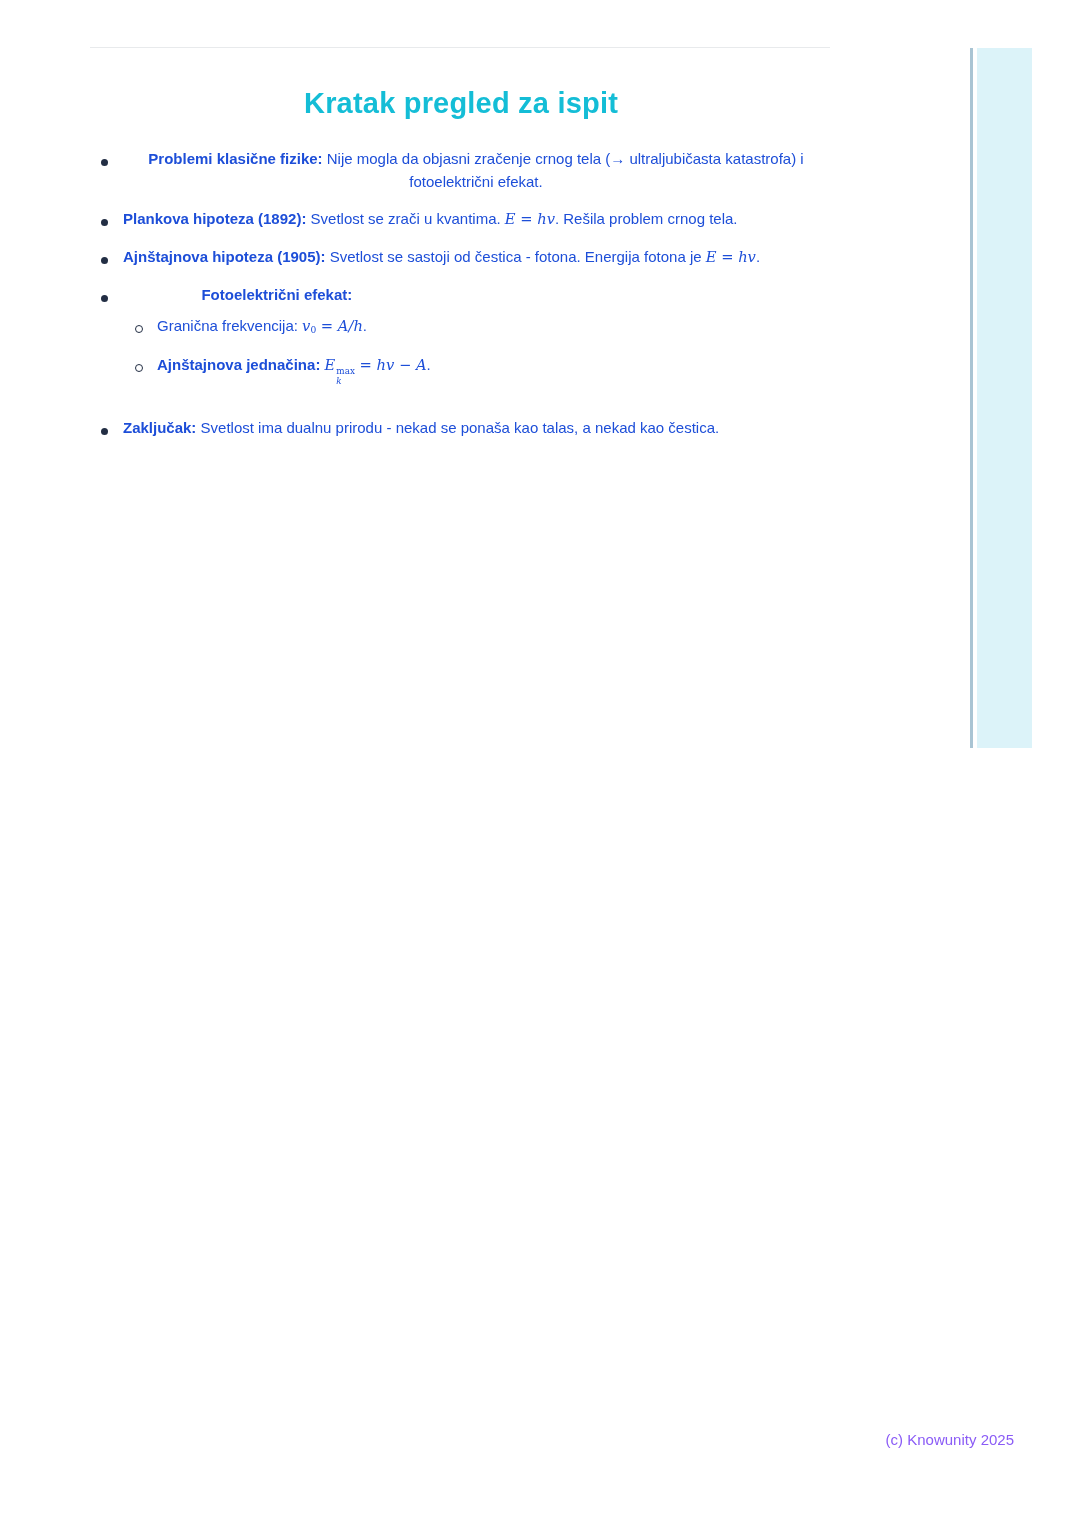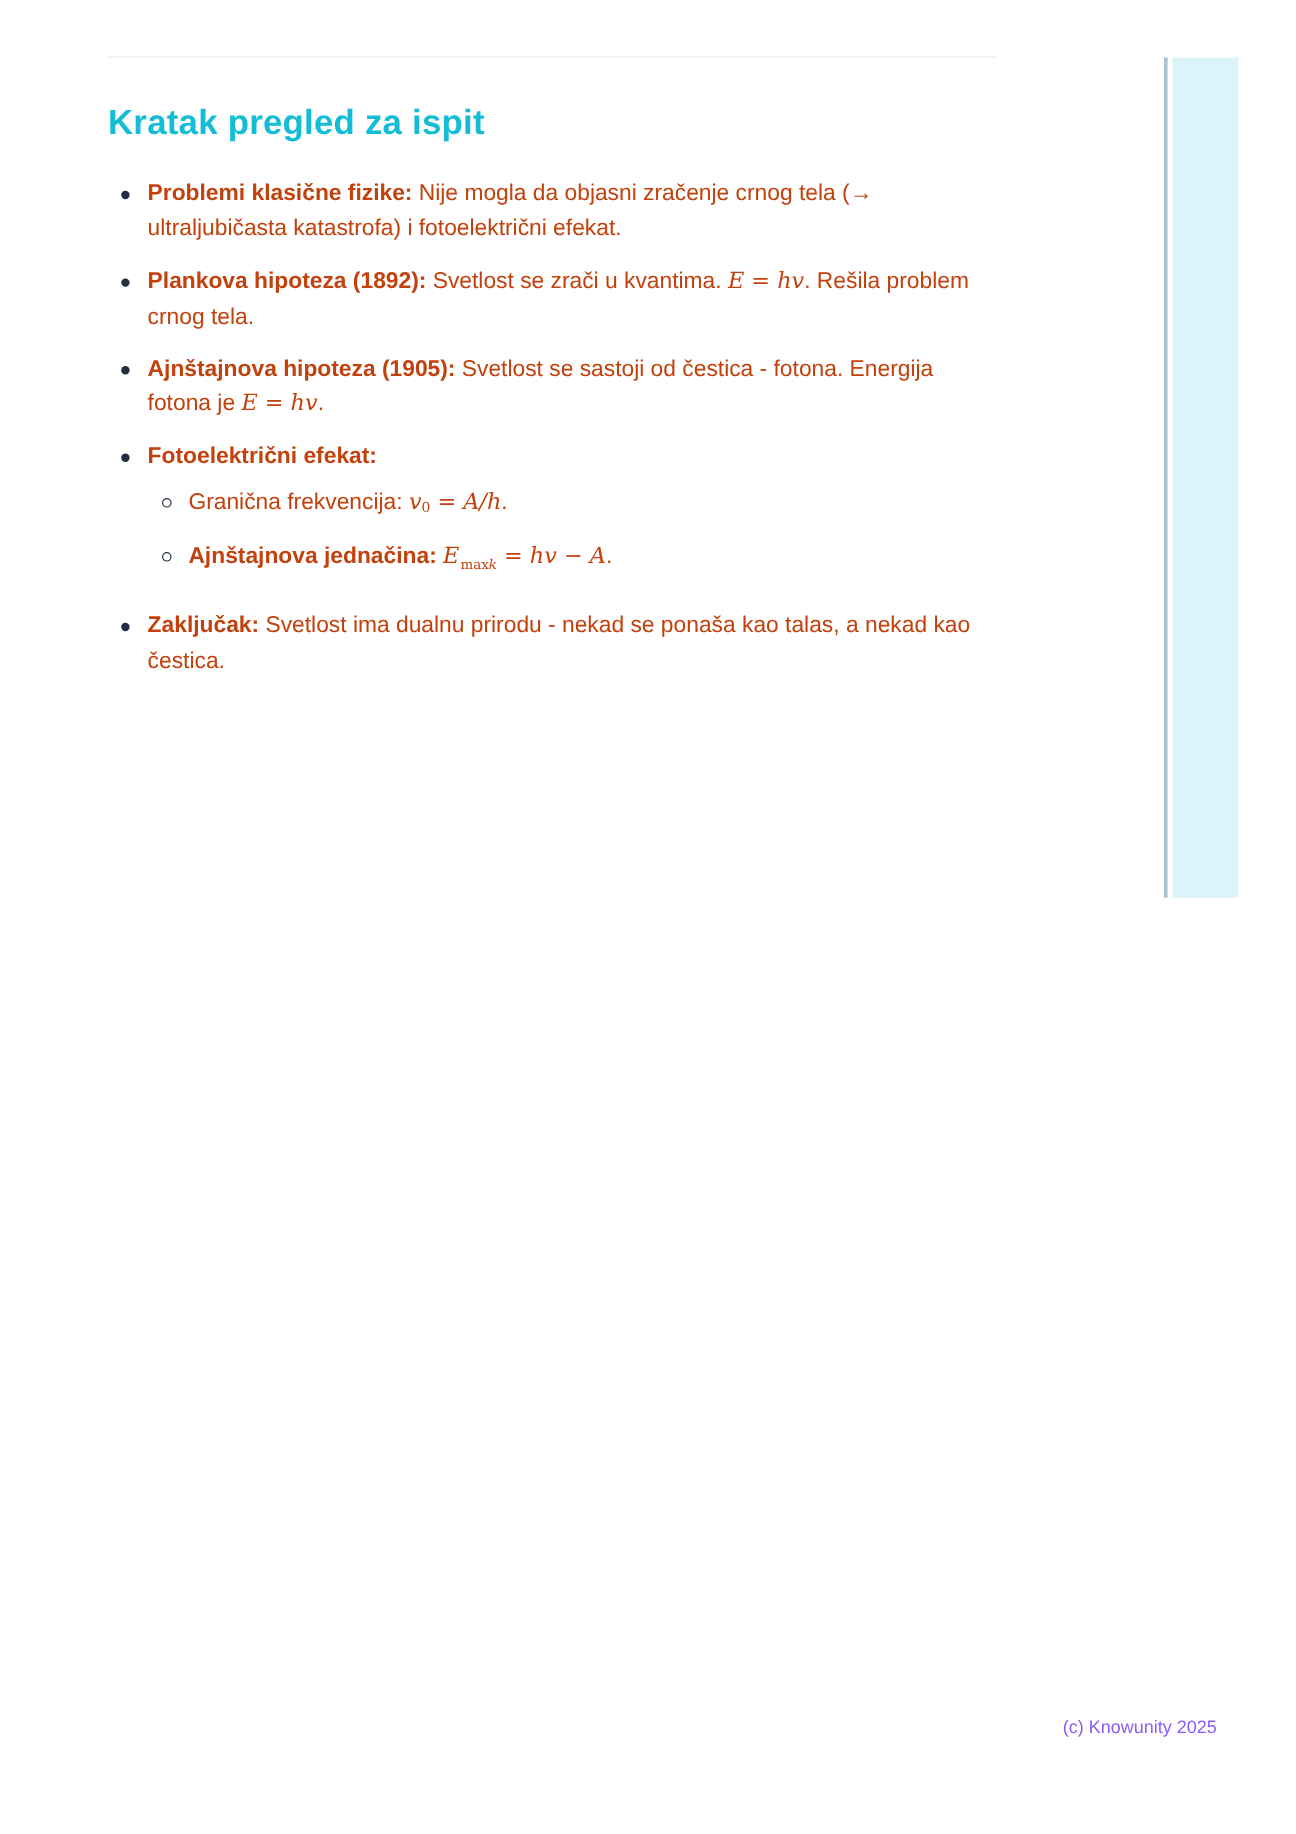--- a/index.html
+++ b/index.html
@@ -31,20 +31,21 @@
     position: absolute;
     left: 977px; top: 48px;
     width: 55px; height: 700px;
     background: #dcf3f9;
   }
 
   .content {
     position: absolute;
     left: 90px; top: 86px;
     width: 742px;
+    text-align: center;
   }
 
   .title {
     font-size: 29px;
     font-weight: 700;
     color: #14bdd6;
     letter-spacing: 0.2px;
     line-height: 1.2;
     margin-bottom: 26px;
   }
@@ -66,39 +67,40 @@
   }
   .circle {
     display: block;
     width: 8px; height: 8px;
     border-radius: 50%;
     border: 1.6px solid #222e44;
     background: transparent;
   }
 
   .text {
-    font-size: 19px;
+    font-size: 15px;
     line-height: 1.55;
-    color: #c2410c;
+    color: #1d4ed8;
     max-width: 706px;
   }
   .bold { font-weight: 700; }
 
   .math {
     font-family: "DejaVu Serif", serif;
     font-style: italic;
     font-size: 0.98em;
   }
   .msub {
     font-style: normal;
     font-size: 0.62em;
     vertical-align: -0.25em;
   }
   .stack {
     display: inline-flex;
+    flex-direction: column;
     align-items: flex-start;
     font-size: 0.6em;
     line-height: 1.1;
     vertical-align: -0.5em;
     margin-left: 1px;
   }
   .stack .sup { font-style: normal; }
   .stack .sub { font-style: italic; }
 
   .sublist { margin-top: 8px; }

